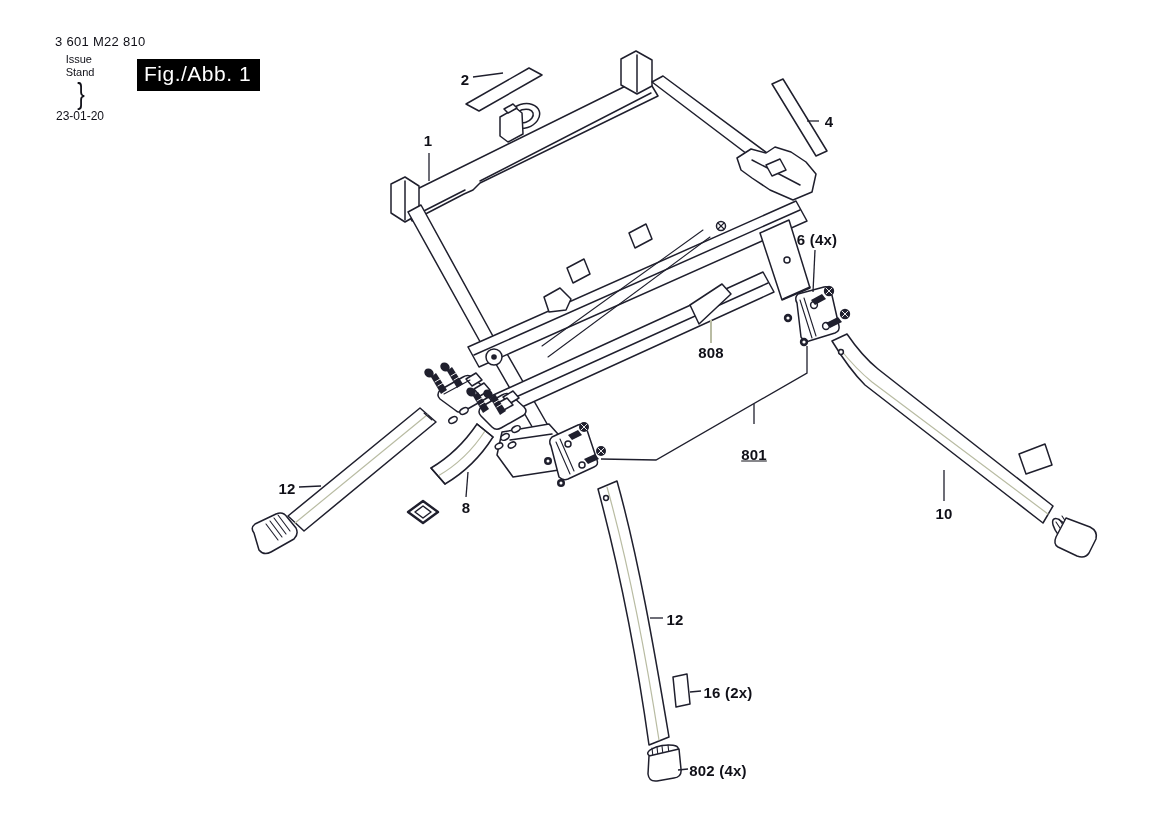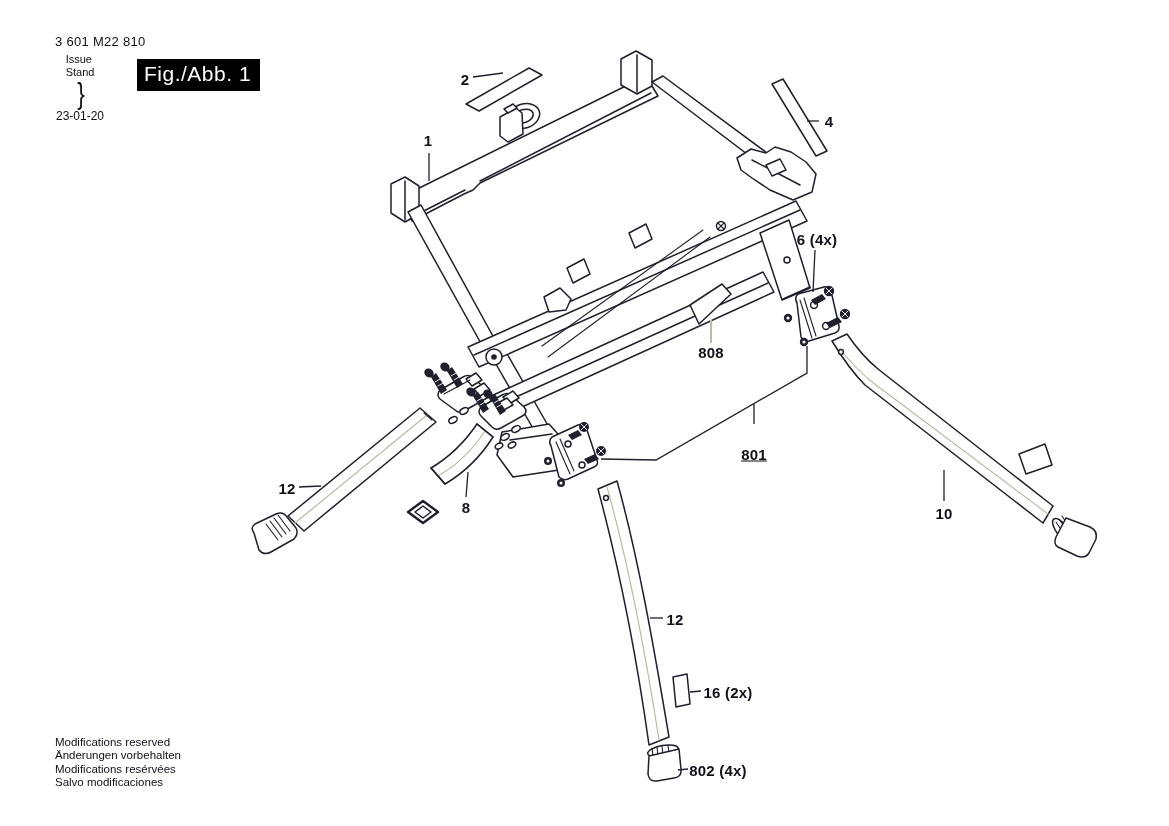--- a/index.html
+++ b/index.html
@@ -254,20 +254,14 @@
   <div class="callout" style="left:817px; top:239px;">6 (4x)</div>
   <div class="callout" style="left:466px; top:507px;">8</div>
   <div class="callout" style="left:287px; top:488px;">12</div>
   <div class="callout" style="left:675px; top:619px;text-align:center;">12</div>
   <div class="callout" style="left:944px; top:513px;">10</div>
   <div class="callout" style="left:728px; top:692px;">16 (2x)</div>
   <div class="callout" style="left:754px; top:454px;text-decoration:underline;">801</div>
   <div class="callout" style="left:718px; top:770px;">802 (4x)</div>
   <div class="callout" style="left:711px; top:352px;">808</div>
 
-  <div class="footer">
-    <div>Modifications reserved</div>
-    <div>Änderungen vorbehalten</div>
-    <div>Modifications resérvées</div>
-    <div>Salvo modificaciones</div>
-  </div>
 
 </div>
 
 </body></html>

